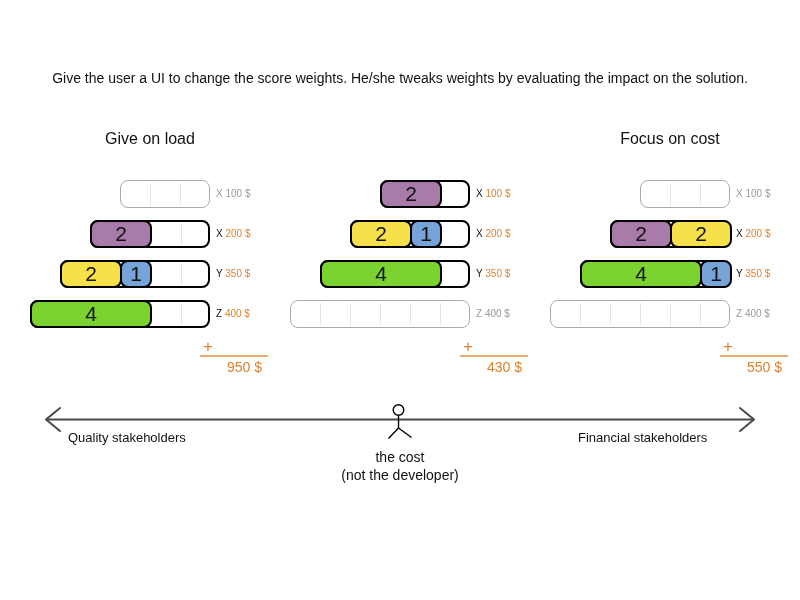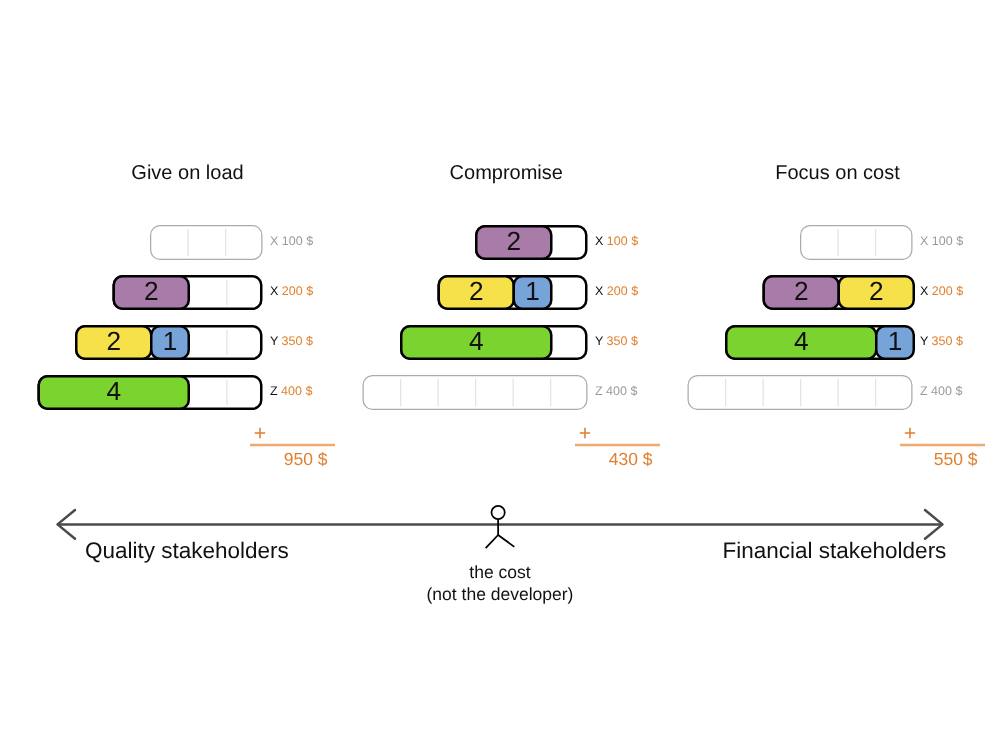--- a/index.html
+++ b/index.html
@@ -19,29 +19,30 @@
   .block[data-color="blue"]{background:var(--blue);}
   .block[data-color="green"]{background:var(--green);}
   .row-label{position:absolute;height:28px;line-height:28px;font-size:10px;white-space:nowrap;}
   .row-label .res{color:#111;}
   .row-label .price{color:var(--orange);}
   .row-label.gray .res,.row-label.gray .price{color:#9a9a9a;}
   .total{position:absolute;width:68px;top:340px;}
   .total .plus{font-size:17px;line-height:14px;color:var(--orange);padding-left:3px;}
   .total .sumline{border-top:2px solid var(--orange_light);margin-top:1px;}
   .total .amount{text-align:right;padding-right:6px;font-size:14px;margin-top:2px;color:var(--orange);}
-  .axis-label{position:absolute;font-size:18px;color:#111;white-space:nowrap;}
+  .axis-label{position:absolute;font-size:13px;color:#111;white-space:nowrap;}
   .center-label{position:absolute;left:250px;width:300px;text-align:center;font-size:14px;color:#111;}
   svg{display:block;}
 </style>
 </head>
 <body>
 
 <div id="canvas">
 
+  <div class="abs slide-subtitle">Give the user a UI to change the score weights. He/she tweaks weights by evaluating the impact on the solution.</div>
 
   <div class="abs scenario-title" style="left:50px;">Give on load</div>
 
   <div class="row empty" style="left:120px;top:180px;width:90px;">
     <div class="cell-divider" style="left:29px;"></div>
     <div class="cell-divider" style="left:59px;"></div>
   </div>
   <div class="row-label gray" style="left:216px;top:180px;">
     <span class="res">X</span>
     <span class="price">100 $</span>
@@ -83,21 +84,20 @@
     <span class="res">Z</span>
     <span class="price">400 $</span>
   </div>
 
   <div class="total" style="left:200px;">
     <div class="plus">+</div>
     <div class="sumline"></div>
     <div class="amount">950 $</div>
   </div>
 
-  <div class="abs scenario-title" style="left:305px;">Compromise</div>
 
   <div class="row" style="left:380px;top:180px;width:90px;">
     <div class="cell-divider" style="left:29px;"></div>
     <div class="cell-divider" style="left:59px;"></div>
     <div class="block" style="left:-2px;width:62px;" data-color="purple">2</div>
   </div>
   <div class="row-label" style="left:476px;top:180px;">
     <span class="res">X</span>
     <span class="price">100 $</span>
   </div>

